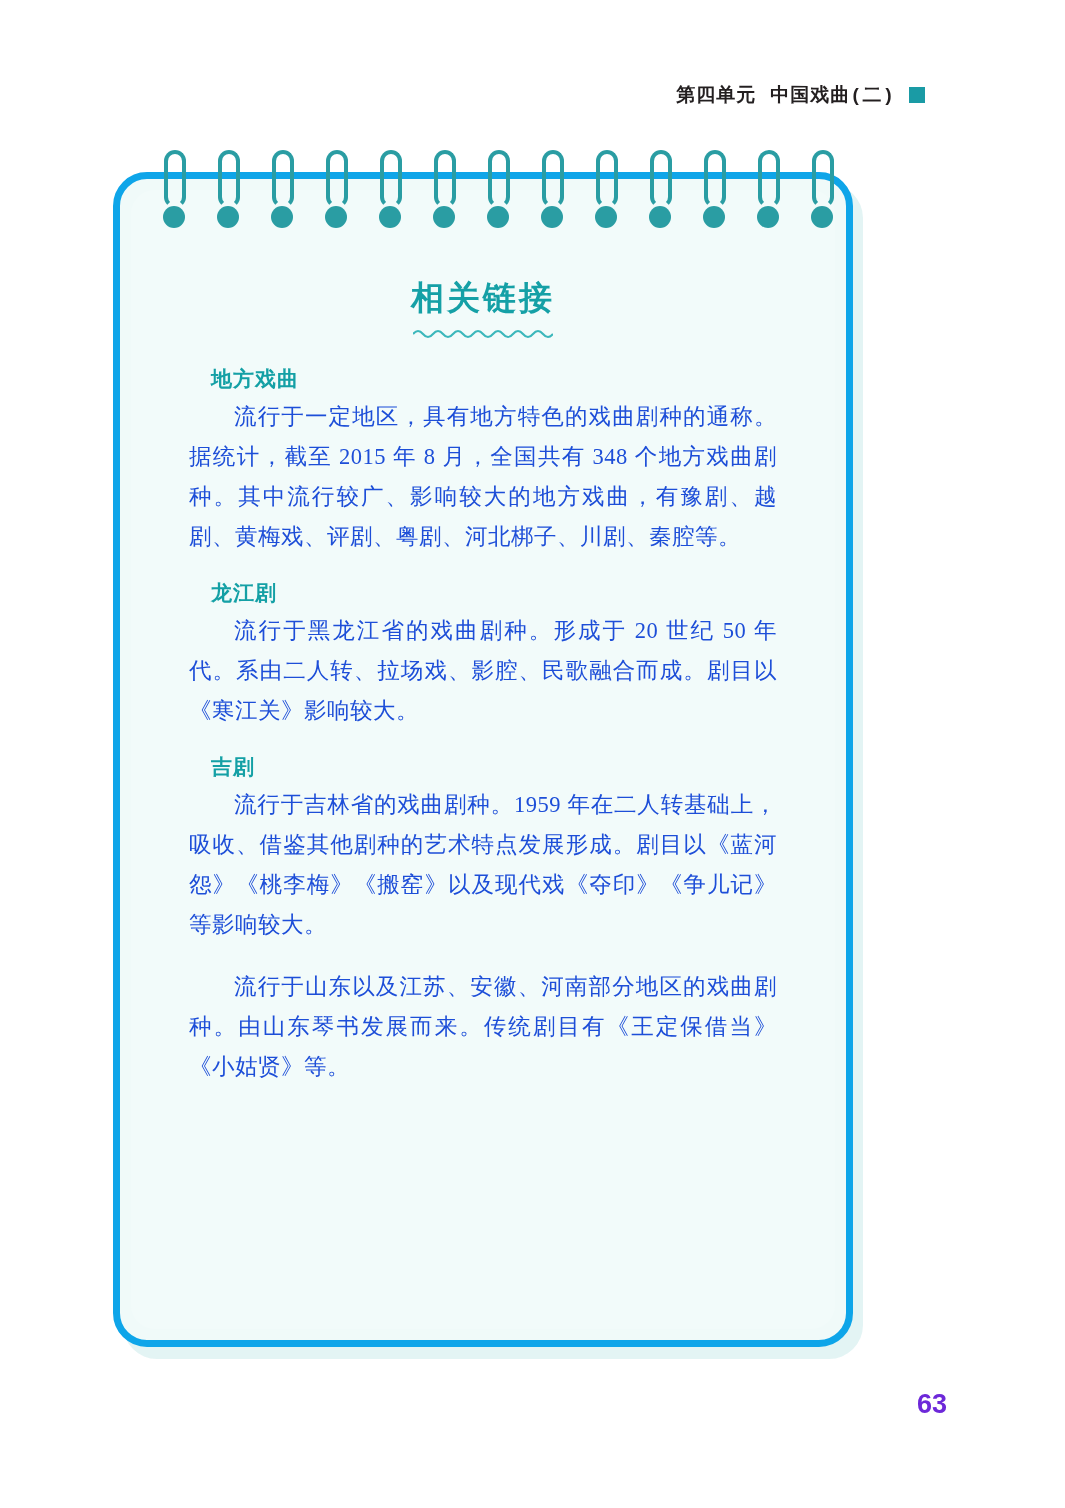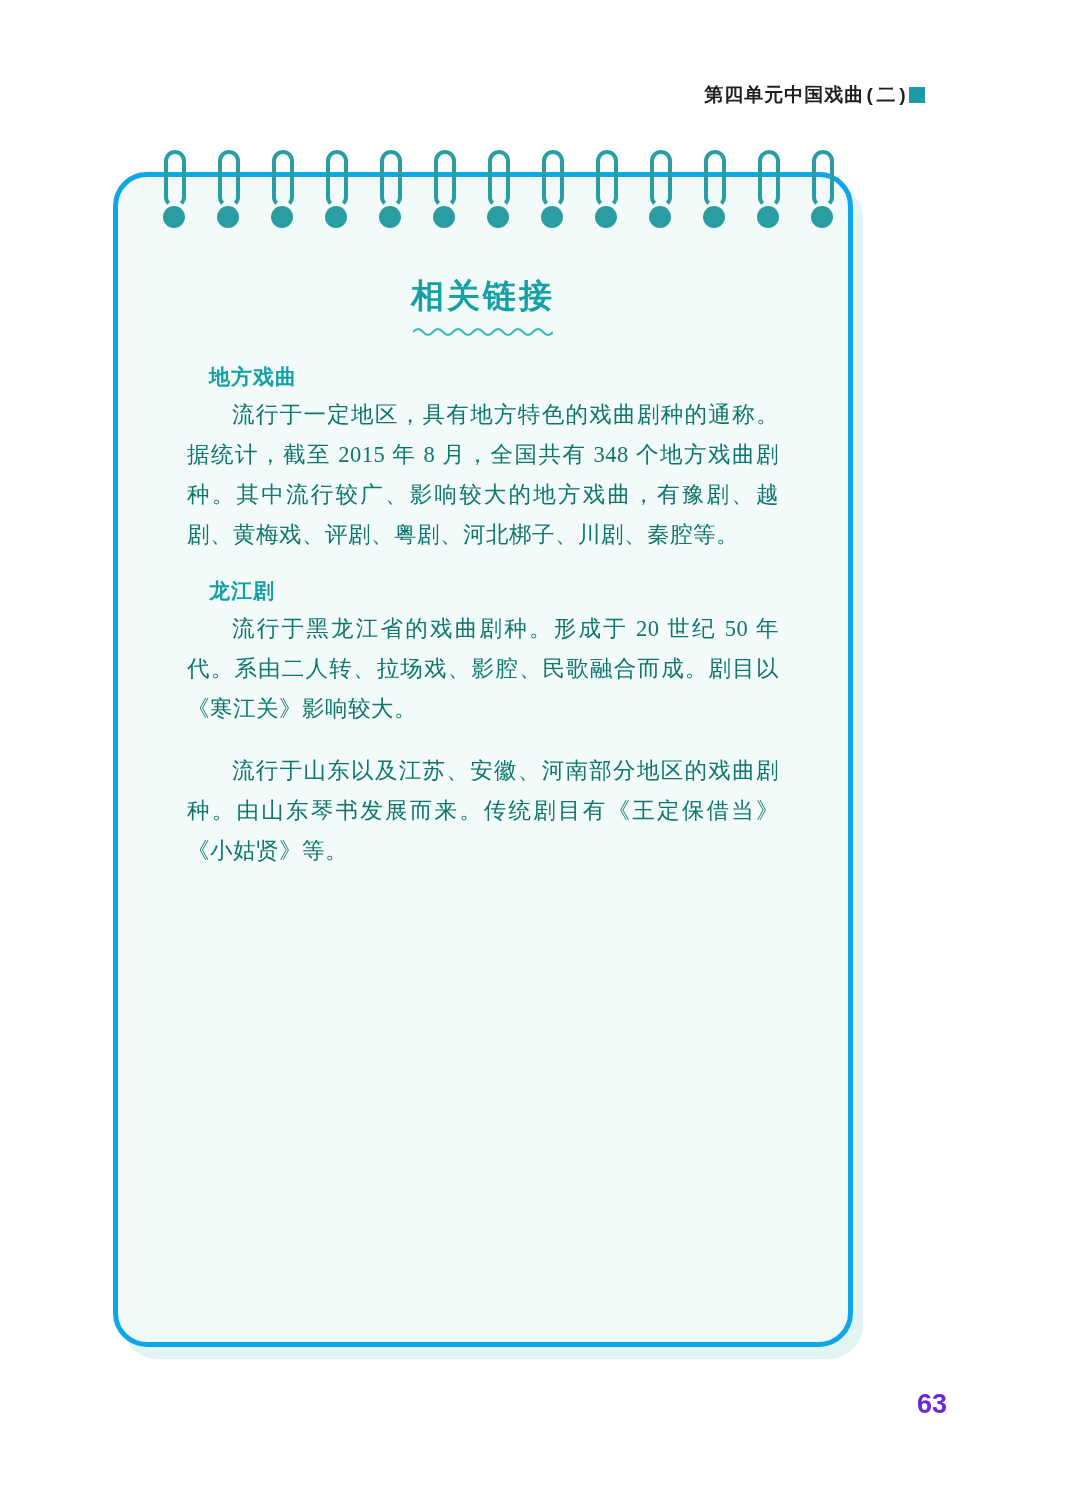--- a/index.html
+++ b/index.html
@@ -15,21 +15,21 @@
     overflow: hidden;
   }
 
   
   .running-head {
     position: absolute;
     top: 82px;
     right: 140px;
     display: flex;
     align-items: center;
-    gap: 0;
+    gap: 14px;
     font-size: 19px;
     color: #231f20;
     letter-spacing: 1px;
     white-space: nowrap;
   }
   .running-head .unit {
     font-family: "Liberation Sans", sans-serif;
     font-weight: bold;
   }
   .running-head .title {
@@ -43,21 +43,21 @@
     display: inline-block;
   }
 
   
   .notepad {
     position: absolute;
     left: 113px;
     top: 172px;
     width: 740px;
     height: 1175px;
-    border: 5px solid #0ea5e9;
+    border: 7px solid #0ea5e9;
     border-radius: 34px;
     background: #f0faf9;
     box-sizing: border-box;
     box-shadow: 10px 12px 0 rgba(25,163,168,0.12);
   }
   .notepad-inner {
     position: absolute;
     left: 11px;
     top: 11px;
     right: 11px;
@@ -136,21 +136,21 @@
     color: #14a0a5;
     font-family: "Liberation Sans", sans-serif;
     font-weight: bold;
     font-size: 21px;
     letter-spacing: 1px;
     margin: 17px 0 4px 22px;
   }
   .entry-body {
     font-size: 22.5px;
     line-height: 40px;
-    color: #0f766e;
+    color: #1d4ed8;
     text-align: justify;
     text-justify: inter-ideograph;
     margin: 0;
     text-indent: 2em;
     letter-spacing: 0.5px;
   }
 
   
   .folio {
     position: absolute;
@@ -183,20 +183,24 @@
         <div class="entry-term">地方戏曲</div>
         <p class="entry-body">流行于一定地区，具有地方特色的戏曲剧种的通称。据统计，截至 2015 年 8 月，全国共有 348 个地方戏曲剧种。其中流行较广、影响较大的地方戏曲，有豫剧、越剧、黄梅戏、评剧、粤剧、河北梆子、川剧、秦腔等。</p>
       </div>
 
 
       <div class="entry">
         <div class="entry-term">龙江剧</div>
         <p class="entry-body">流行于黑龙江省的戏曲剧种。形成于 20 世纪 50 年代。系由二人转、拉场戏、影腔、民歌融合而成。剧目以《寒江关》影响较大。</p>
       </div>
 
+      <div class="entry">
+        <div class="entry-term">吉剧</div>
+        <p class="entry-body">流行于吉林省的戏曲剧种。1959 年在二人转基础上，吸收、借鉴其他剧种的艺术特点发展形成。剧目以《蓝河怨》《桃李梅》《搬窑》以及现代戏《夺印》《争儿记》等影响较大。</p>
+      </div>
 
       <div class="entry">
         <p class="entry-body">流行于山东以及江苏、安徽、河南部分地区的戏曲剧种。由山东琴书发展而来。传统剧目有《王定保借当》《小姑贤》等。</p>
       </div>
     </div>
   </div>
 </div>
 
 <div class="spiral-wrap">
   <div class="ring" style="left:48px">

